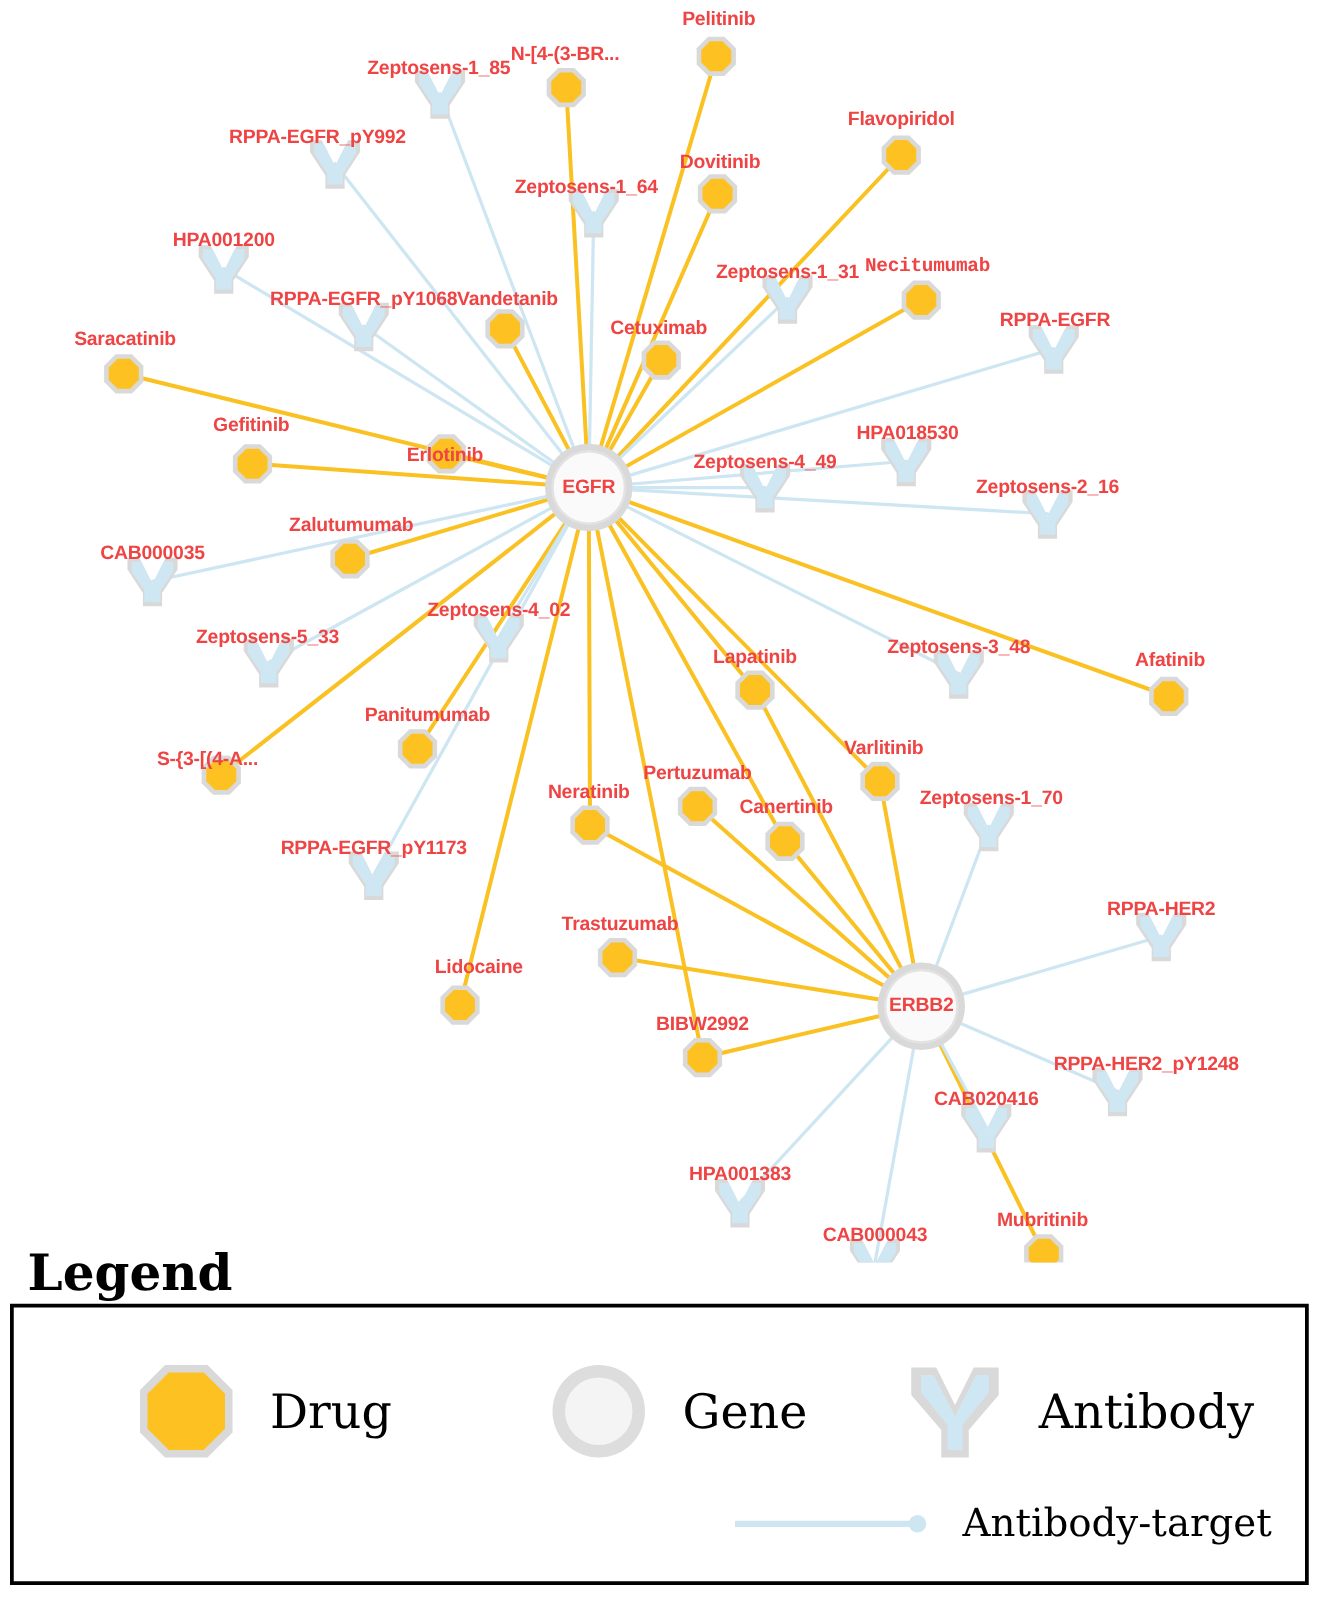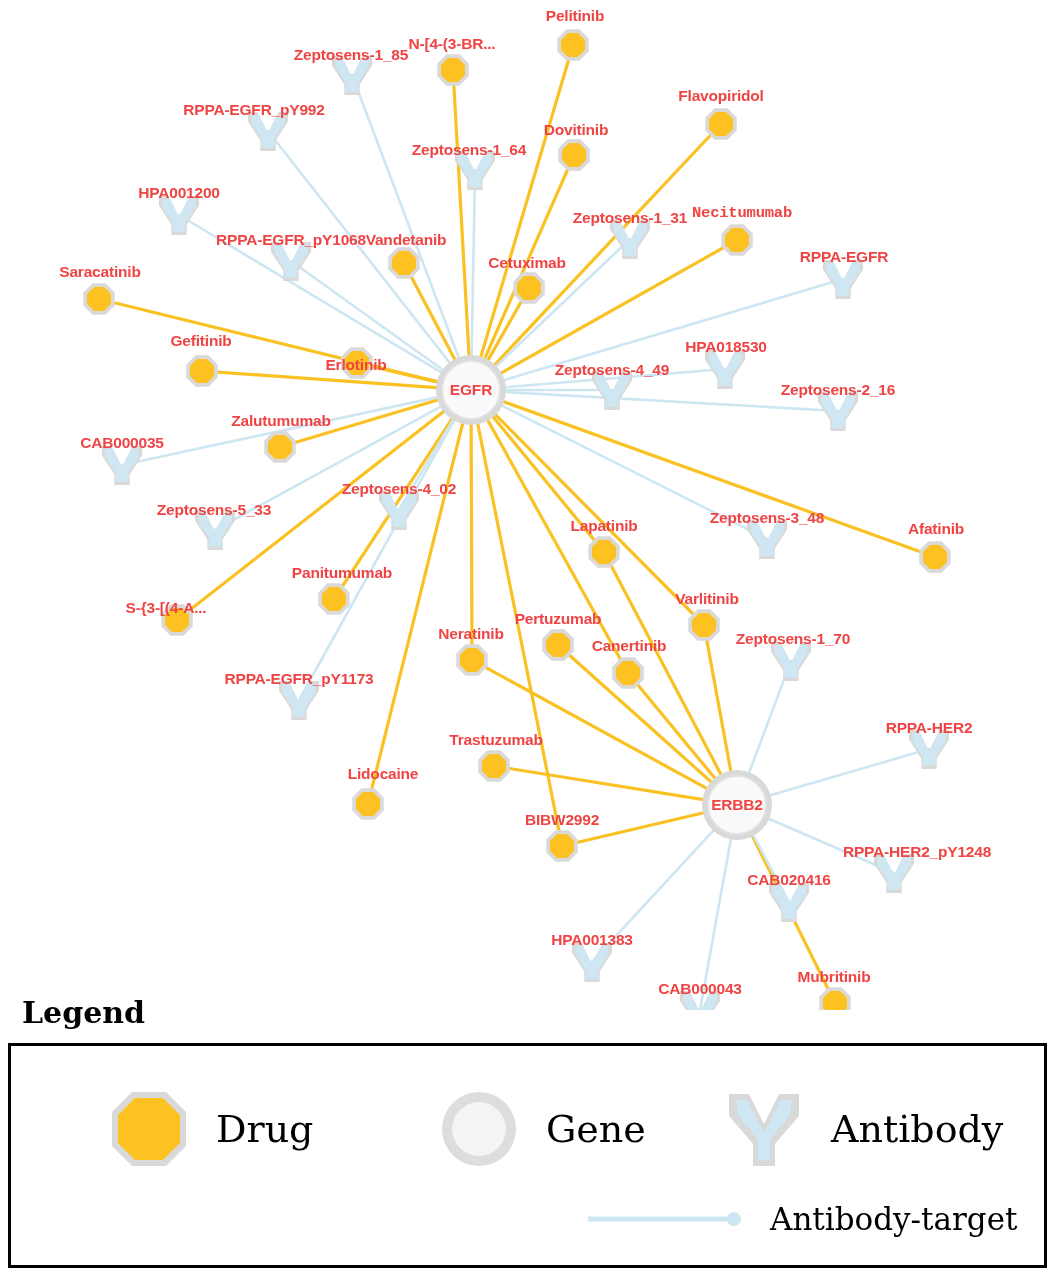--- a/index.html
+++ b/index.html
@@ -35,21 +35,21 @@
     color: #ef4444;
     white-space: nowrap;
     transform: translate(-50%, -50%);
     letter-spacing: -0.2px;
   }
   .legend-title {
     position: absolute;
     left: 22px;
     top: 995px;
     font-family: "DejaVu Serif", serif;
-    font-size: 30px;
+    font-size: 40px;
     font-weight: bold;
     color: #000;
     text-align: center;
   }
   .legend-box {
     position: absolute;
     left: 8px;
     top: 1043px;
     width: 1039px;
     height: 225px;

